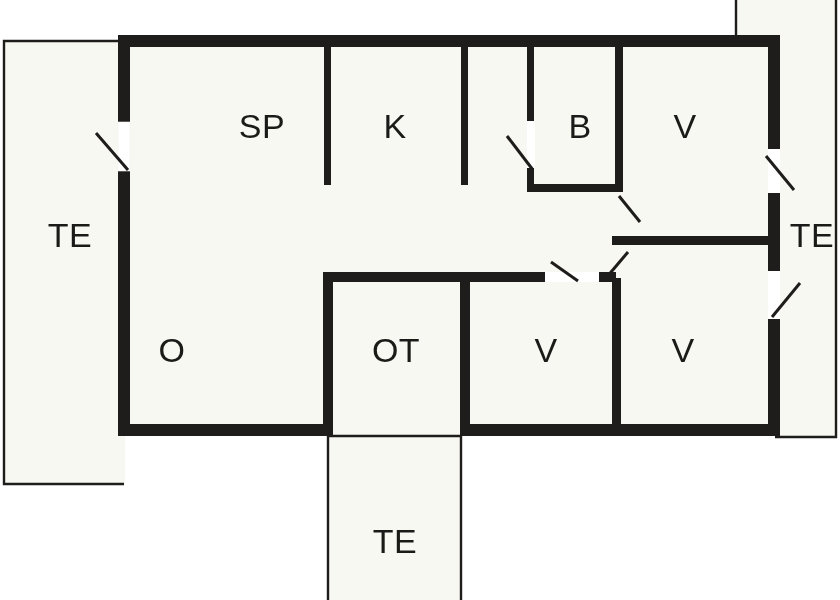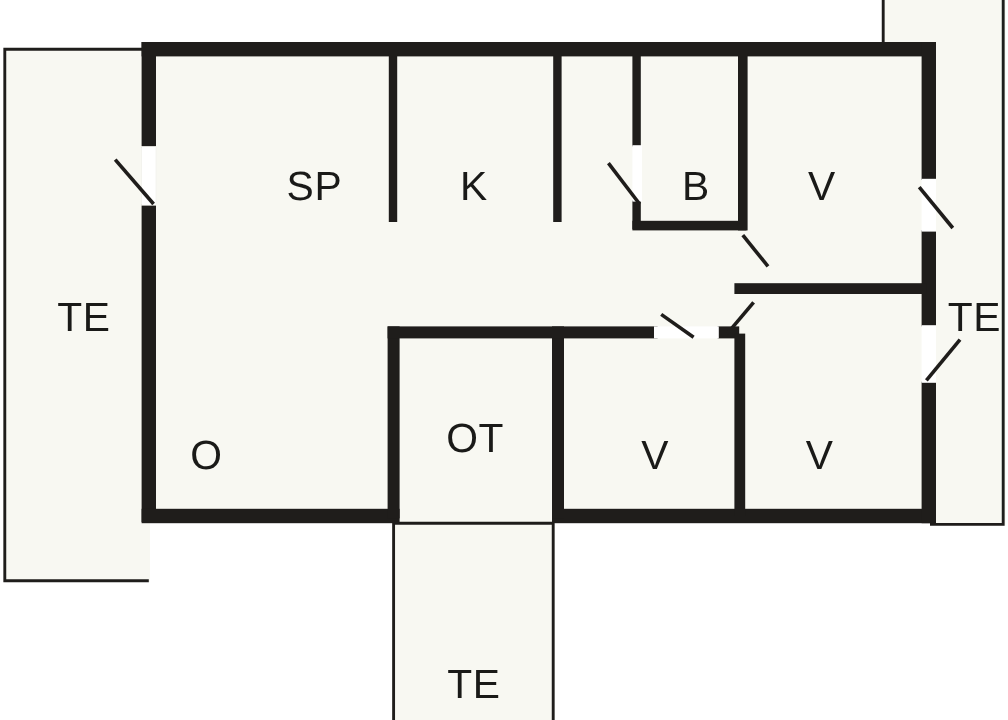--- a/index.html
+++ b/index.html
@@ -28,21 +28,20 @@
   .room-label {
     position: absolute;
     font-family: "Liberation Sans", sans-serif;
     font-size: 34px;
     line-height: 1;
     color: #1a1a18;
     letter-spacing: 0.5px;
     white-space: nowrap;
     transform: translate(-50%, -50%);
     user-select: none;
-    margin-top: 30px;
   }
 </style>
 </head>
 <body>
 
 <div id="plan-root">
 
   <svg id="plan-svg" viewBox="0 0 840 600" xmlns="http://www.w3.org/2000/svg">
 
     <g>
@@ -145,18 +144,18 @@
 
   </svg>
 
   <div class="room-label" style="left:70px;  top:235px;">TE</div>
   <div class="room-label" style="left:262px; top:126px;">SP</div>
   <div class="room-label" style="left:395px; top:126px;">K</div>
   <div class="room-label" style="left:580px; top:126px;">B</div>
   <div class="room-label" style="left:685px; top:126px;">V</div>
   <div class="room-label" style="left:812px; top:235px;">TE</div>
   <div class="room-label" style="left:172px; top:350px;">O</div>
-  <div class="room-label" style="left:396px; top:336px;">OT</div>
+  <div class="room-label" style="left:396px; top:350px;">OT</div>
   <div class="room-label" style="left:546px; top:350px;">V</div>
   <div class="room-label" style="left:683px; top:350px;">V</div>
   <div class="room-label" style="left:395px; top:541px;">TE</div>
 
 </div>
 
 </body></html>

